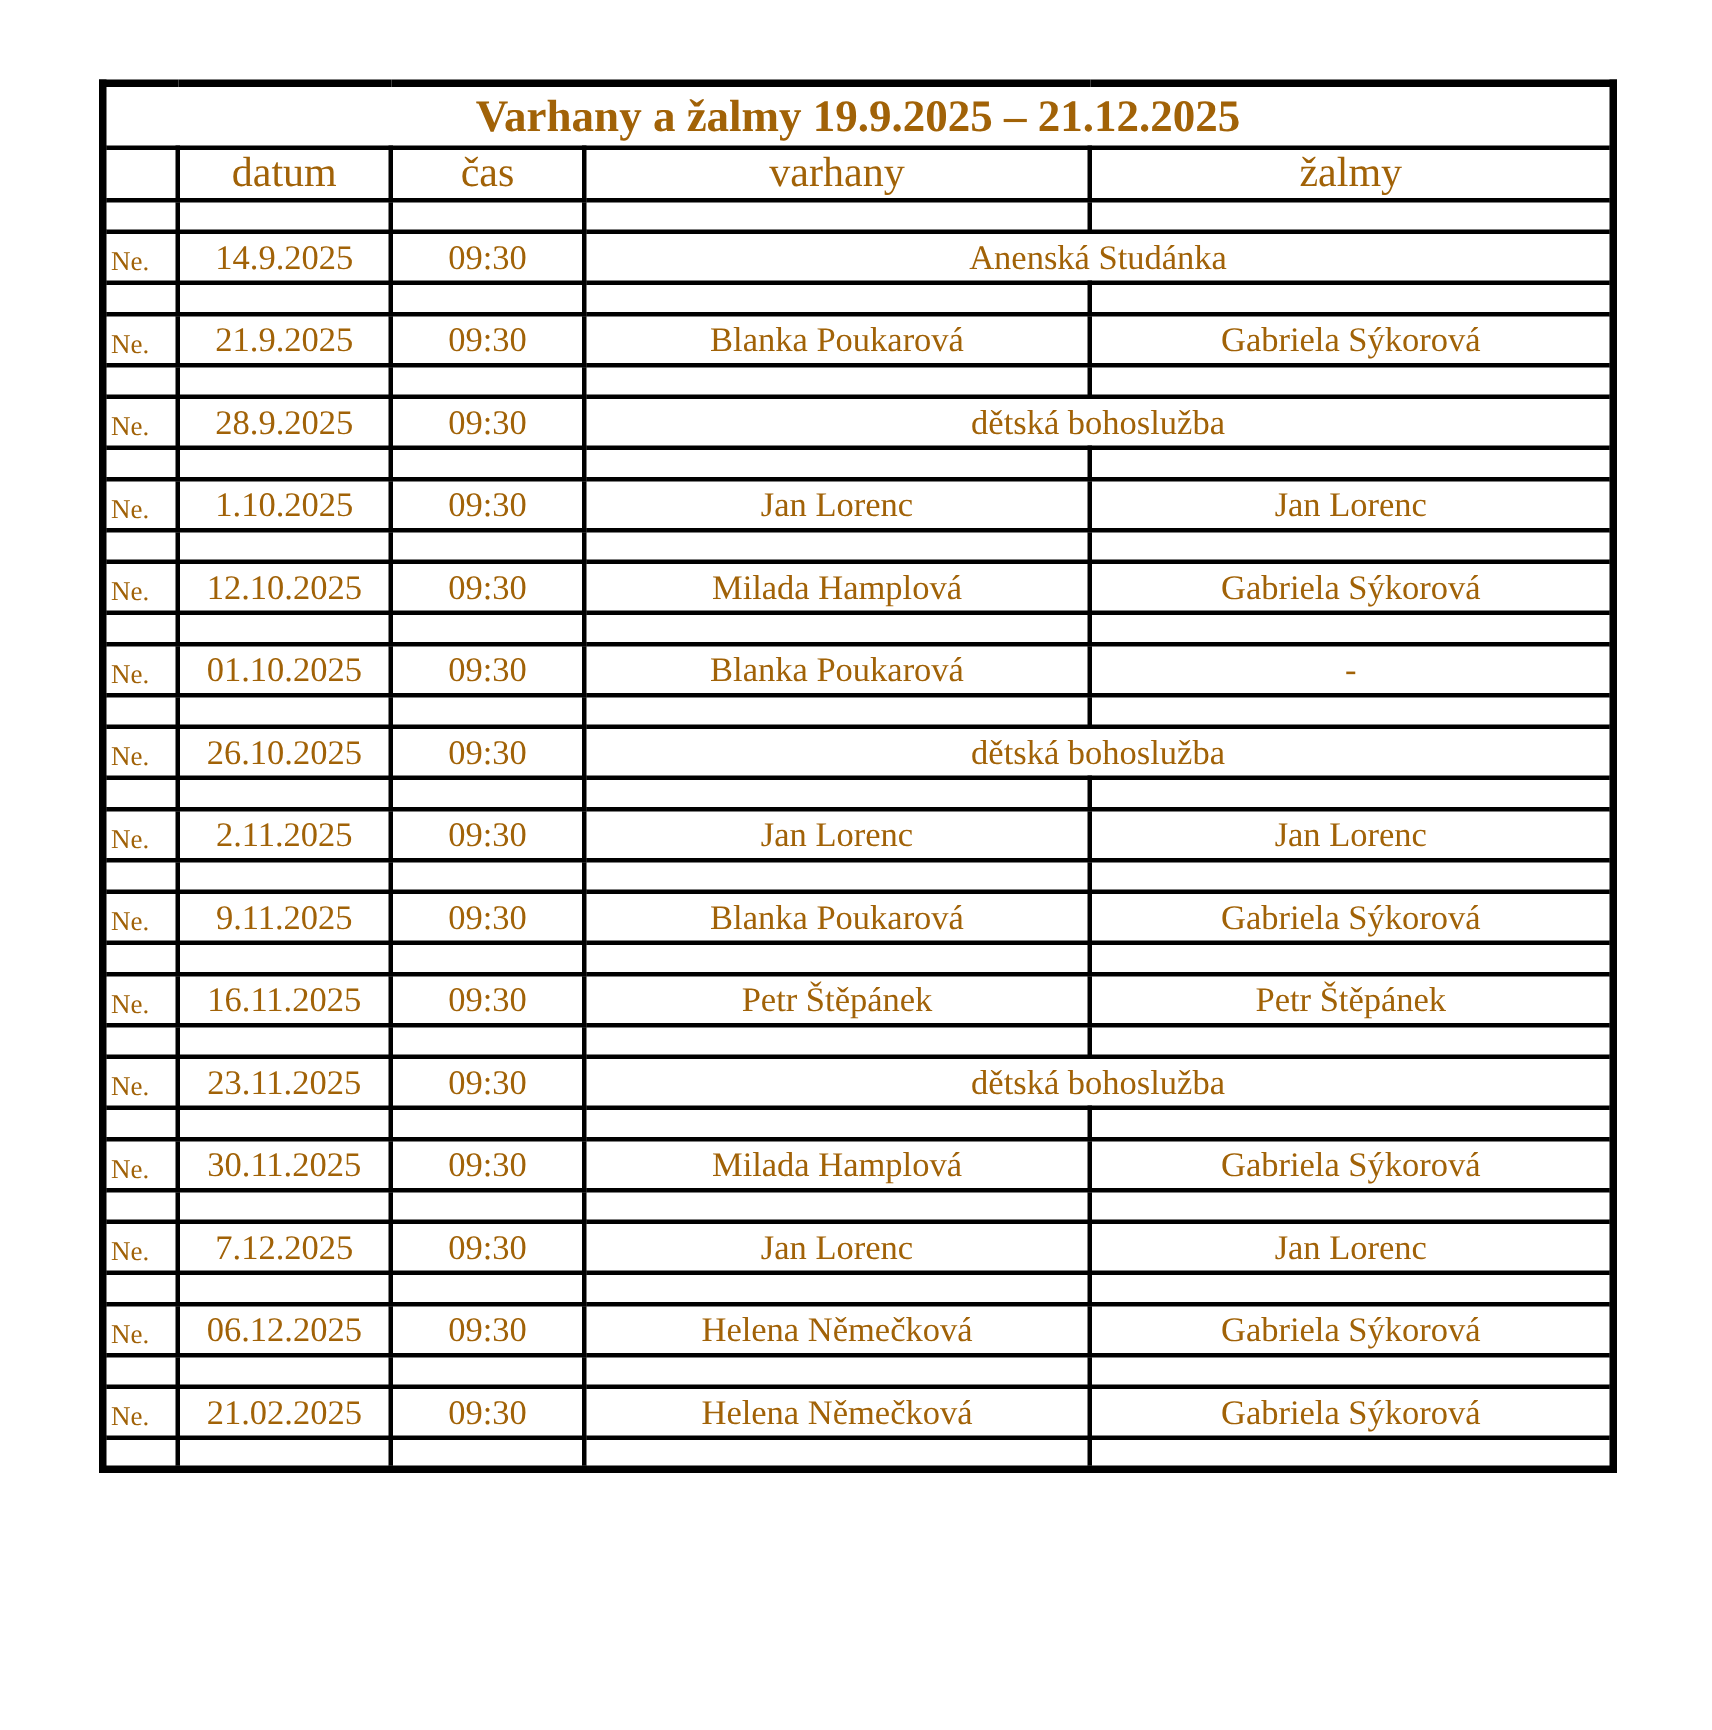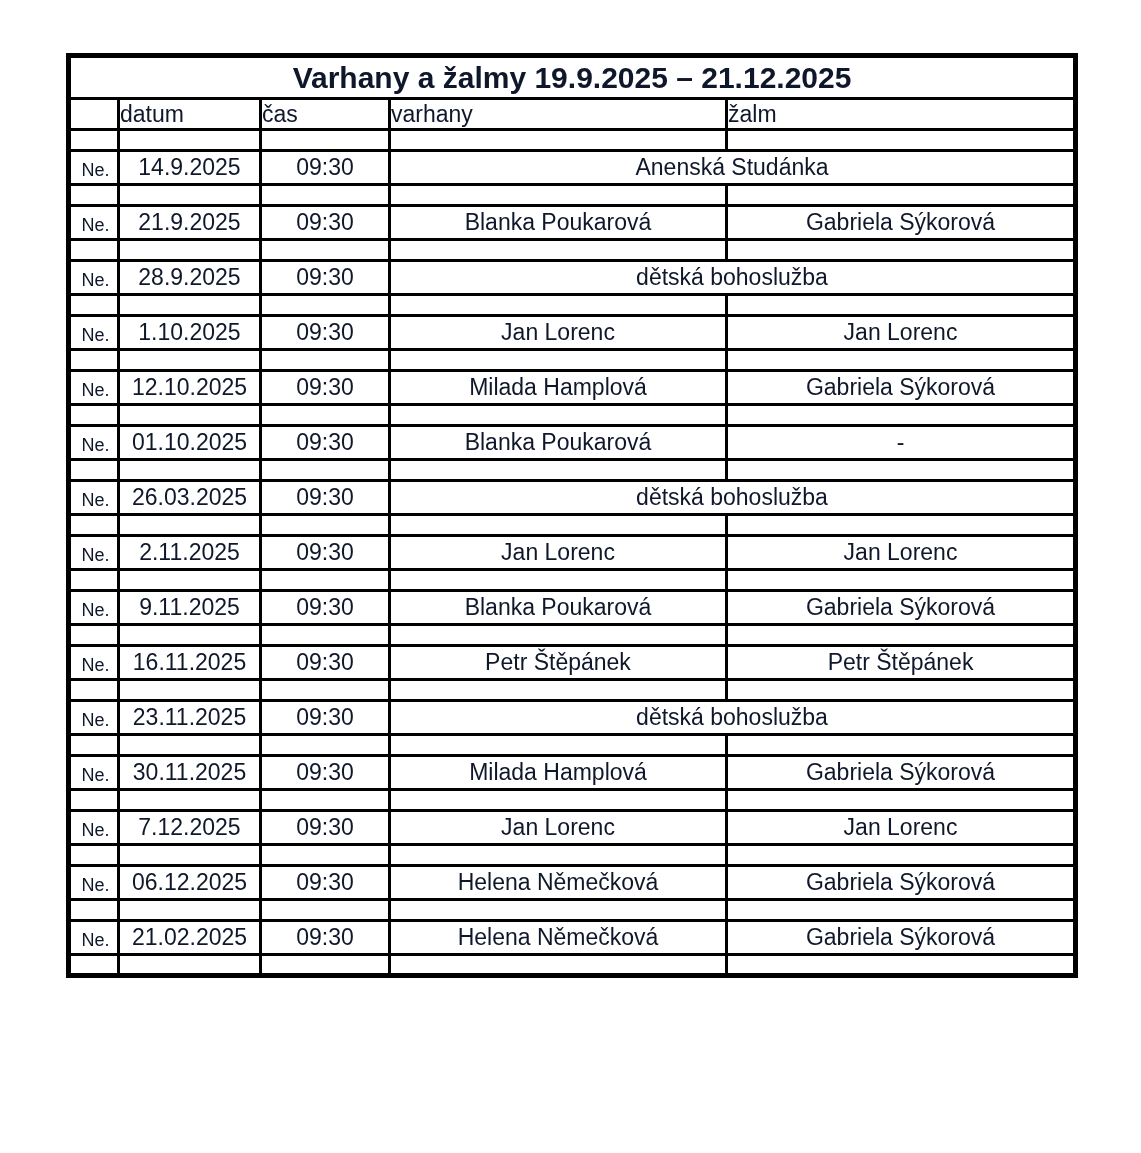--- a/index.html
+++ b/index.html
@@ -1,22 +1,22 @@
 <!DOCTYPE html>
 <html><head>
 <meta charset="utf-8">
 <style>
   html, body { margin: 0; padding: 0; background: #ffffff; }
   .page {
     position: relative;
     width: 1141px;
     height: 1153px;
     background: #ffffff;
-    font-family: Liberation Sans, sans-serif;
-    color: #0f172a;
+    font-family: Liberation Serif, serif;
+    color: #a16207;
     overflow: hidden;
   }
   table.schedule {
     position: absolute;
     left: 66px;
     top: 53px;
     width: 1007px;
     border-collapse: collapse;
     table-layout: fixed;
     background: #ffffff;
@@ -33,31 +33,32 @@
   tr.spacer-row { height: 21px; }
   tr.data-row { height: 34px; }
   td.title-cell {
     font-size: 30px;
     font-weight: bold;
     text-align: center;
     vertical-align: middle;
     border-bottom-width: 4px;
   }
   tr.header-row td {
-    font-size: 23px;
+    font-size: 28px;
+    text-align: center;
     vertical-align: middle;
   }
   tr.data-row td {
     font-size: 23px;
     text-align: center;
     vertical-align: middle;
   }
   tr.data-row td.c-day {
     font-size: 18px;
-    text-align: center;
+    text-align: left;
     padding-left: 3px;
     padding-top: 5px;
   }
 </style>
 </head>
 <body>
 
 <div class="page">
   <table class="schedule">
     <colgroup>
@@ -69,21 +70,21 @@
     </colgroup>
     <thead>
       <tr class="title-row">
         <td colspan="5" class="title-cell">Varhany a žalmy 19.9.2025 – 21.12.2025</td>
       </tr>
       <tr class="header-row">
         <td class="c-day"></td>
         <td class="c-datum">datum</td>
         <td class="c-cas">čas</td>
         <td class="c-varhany">varhany</td>
-        <td class="c-zalm">žalm</td>
+        <td class="c-zalm">žalmy</td>
       </tr>
     </thead>
     <tbody>
         <tr class="spacer-row">
           <td class="c-day"></td>
           <td class="c-datum"></td>
           <td class="c-cas"></td>
           <td class="c-varhany"></td>
           <td class="c-zalm"></td>
         </tr>
@@ -164,21 +165,21 @@
         </tr>
         <tr class="spacer-row">
           <td class="c-day"></td>
           <td class="c-datum"></td>
           <td class="c-cas"></td>
           <td class="c-varhany"></td>
           <td class="c-zalm"></td>
         </tr>
         <tr class="data-row">
           <td class="c-day">Ne.</td>
-          <td class="c-datum">26.03.2025</td>
+          <td class="c-datum">26.10.2025</td>
           <td class="c-cas">09:30</td>
           <td class="c-merged" colspan="2">dětská bohoslužba</td>
         </tr>
         <tr class="spacer-row">
           <td class="c-day"></td>
           <td class="c-datum"></td>
           <td class="c-cas"></td>
           <td class="c-varhany"></td>
           <td class="c-zalm"></td>
         </tr>

